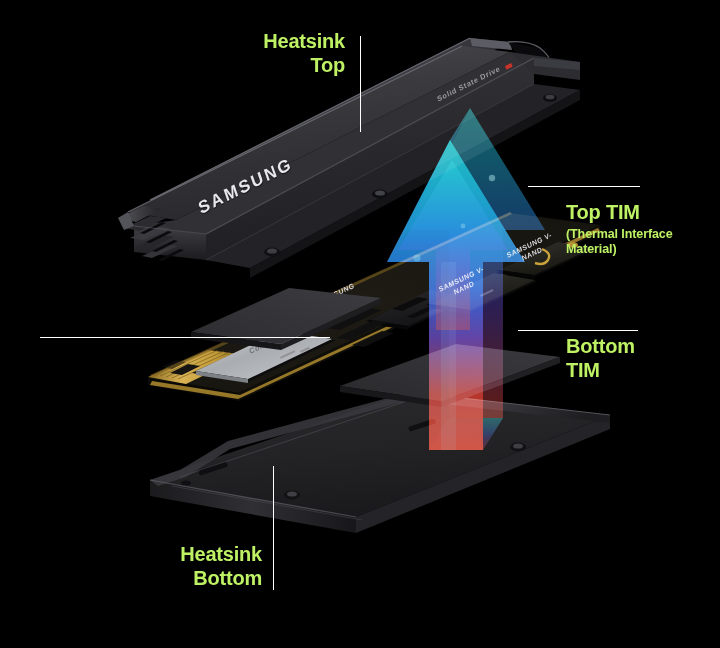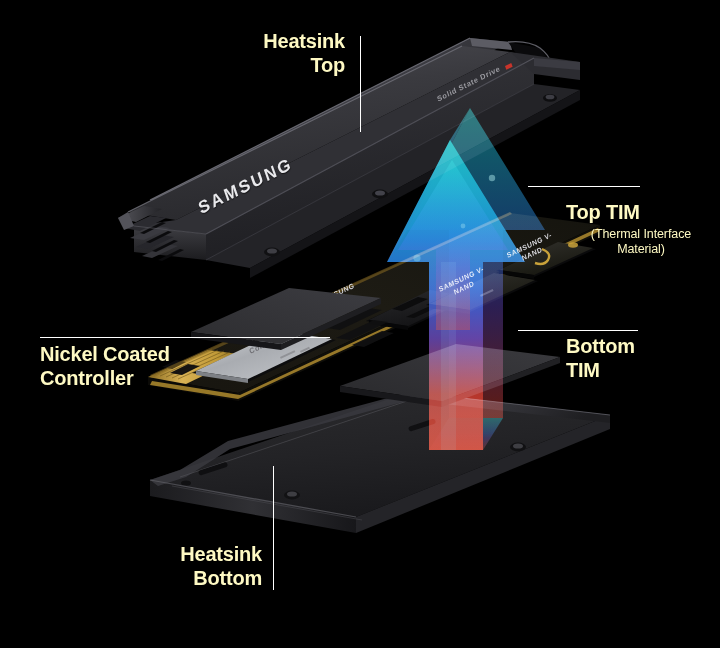--- a/index.html
+++ b/index.html
@@ -17,35 +17,34 @@
     width: 720px;
     height: 648px;
     background: #000000;
     overflow: hidden;
   }
   .layer { position: absolute; }
 
   
   .label {
     position: absolute;
-    color: #fef9c3;
+    color: #bef264;
     font-weight: 700;
     letter-spacing: -0.2px;
     line-height: 1.22;
     white-space: pre-line;
   }
   .label.big { font-size: 20px; }
   .label .sub {
     display: block;
     font-size: 12.5px;
-    font-weight: 400;
+    font-weight: 700;
     line-height: 1.25;
     letter-spacing: -0.1px;
     margin-top: 2px;
-    text-align: center;
   }
   .leader {
     position: absolute;
     background: #ffffff;
   }
   .leader.v { width: 1.4px; }
   .leader.h { height: 1.4px; }
 
   
   #heatsink-top {
@@ -421,19 +420,17 @@
 
   <div class="label big" style="left:566px; top:176px; width:150px;">
     <span>Top TIM</span>
     <span class="sub">(Thermal Interface
 Material)</span>
   </div>
 
   <div class="label big" style="left:566px; top:334px; width:150px;">Bottom
 TIM</div>
 
-  <div class="label big" style="left:40px; top:342px; width:210px;">Nickel Coated
-Controller</div>
 
   <div class="label big" style="left:130px; top:542px; width:132px; text-align:right;">Heatsink
 Bottom</div>
 
 </div>
 
 </body></html>

